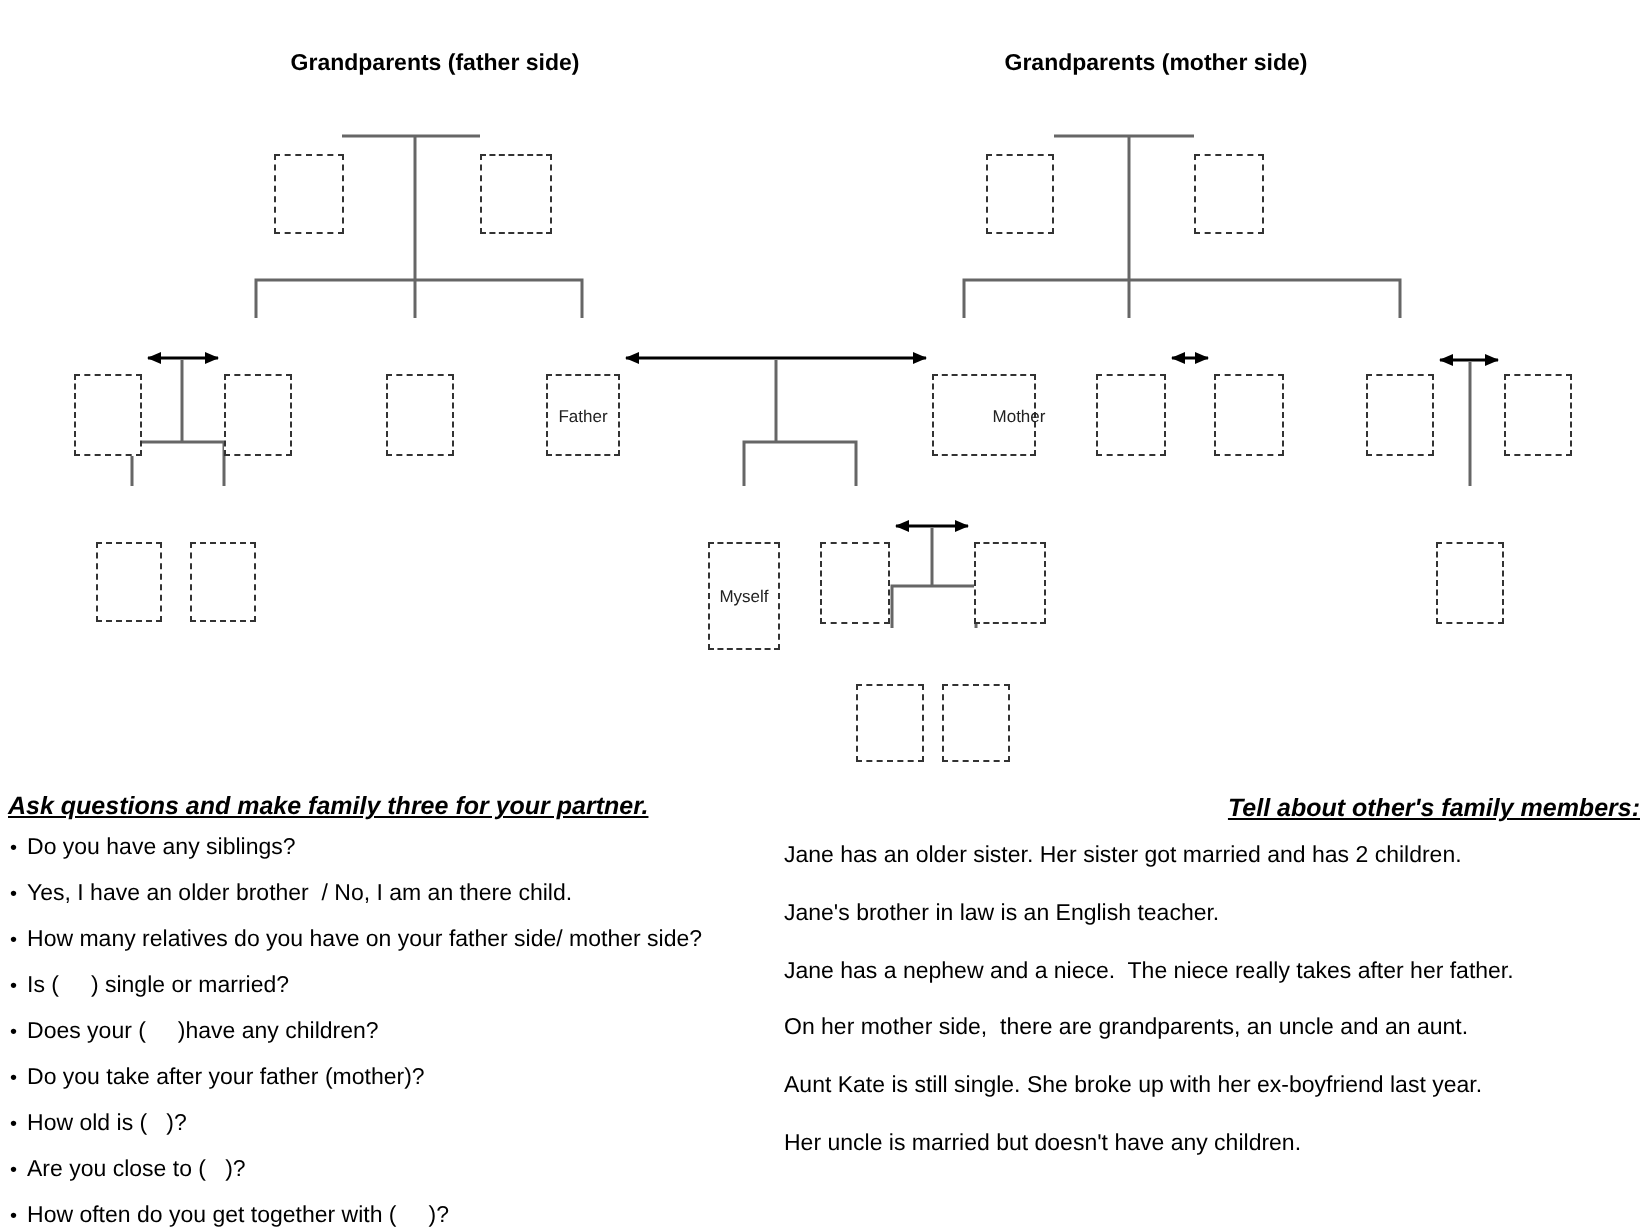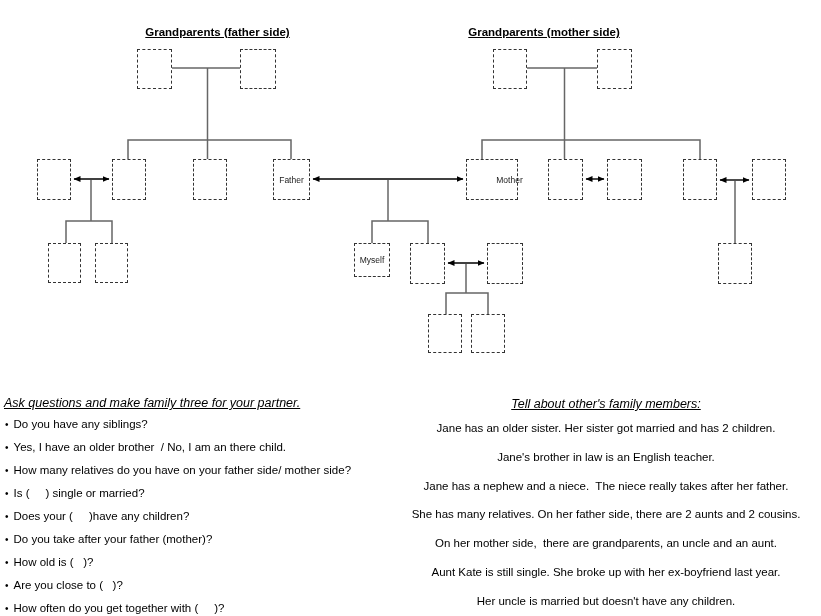--- a/index.html
+++ b/index.html
@@ -6,46 +6,46 @@
   body{
     width:821px;height:616px;background:#ffffff;overflow:hidden;position:relative;
     font-family:"Liberation Sans","DejaVu Sans",sans-serif;color:#000;
   }
   .page{position:absolute;inset:0;}
   .title{
     position:absolute;left:4px;top:2px;font-size:15px;font-weight:bold;
     letter-spacing:0px;
   }
   .tree-heading{
-    position:absolute;font-size:11.5px;font-weight:bold;text-decoration:underline;
+    position:absolute;font-size:11.5px;font-weight:bold;
     text-align:center;white-space:nowrap;
   }
   .tree-heading.father{left:140px;top:26px;width:155px;}
-  .tree-heading.mother{left:462px;top:26px;width:164px;}
+  .tree-heading.mother{left:496px;top:26px;width:164px;}
   svg.connectors{position:absolute;left:0;top:0;}
   .nbox{
     position:absolute;border:1px dashed #333;background:#fff;
     display:flex;align-items:center;justify-content:center;
-    font-size:8.5px;color:#222;box-sizing:border-box;
+    font-size:8.5px;color:#222;box-sizing:border-box;margin-top:28px;
   }
   .section{position:absolute;}
   .sec-heading{
-    font-style:italic;font-size:12.5px;text-decoration:underline;white-space:pre-wrap;
+    font-style:italic;font-size:12.5px;text-decoration:underline;white-space:pre-wrap;font-weight:bold;
   }
   .q-section{left:4px;top:396px;width:386px;}
   .t-section{left:392px;top:397px;width:428px;}
-  .t-section .sec-heading{text-align:center;}
+  .t-section .sec-heading{text-align:right;}
   .q-list{margin-top:8px;}
   .t-list{margin-top:11px;}
   .q-item{
     height:23px;font-size:11.5px;white-space:pre-wrap;display:flex;align-items:flex-start;
   }
   .q-item .dot{font-size:10px;margin:1px 5px 0 1px;}
   .t-item{
-    height:28.8px;font-size:11.5px;white-space:pre-wrap;text-align:center;
+    height:28.8px;font-size:11.5px;white-space:pre-wrap;
   }
 </style>
 </head>
 <body>
 
 <div class="page">
 
 
   <div>
     <div class="tree-heading father">Grandparents (father side)</div>
@@ -92,21 +92,21 @@
     <div class="nbox" style="left:193px;top:159px;width:34px;height:41px;"></div>
     <div class="nbox" style="left:273px;top:159px;width:37px;height:41px;">
         <span>Father</span>
       </div>
     <div class="nbox" style="left:48px;top:243px;width:33px;height:40px;"></div>
     <div class="nbox" style="left:95px;top:243px;width:33px;height:40px;"></div>
 
     <div class="nbox" style="left:466px;top:159px;width:52px;height:41px;padding-left:35px;">
         <span>Mother</span>
       </div>
-    <div class="nbox" style="left:354px;top:243px;width:36px;height:34px;">
+    <div class="nbox" style="left:354px;top:243px;width:36px;height:54px;">
         <span>Myself</span>
       </div>
     <div class="nbox" style="left:410px;top:243px;width:35px;height:41px;"></div>
     <div class="nbox" style="left:487px;top:243px;width:36px;height:41px;"></div>
     <div class="nbox" style="left:428px;top:314px;width:34px;height:39px;"></div>
     <div class="nbox" style="left:471px;top:314px;width:34px;height:39px;"></div>
 
     <div class="nbox" style="left:493px;top:49px;width:34px;height:40px;"></div>
     <div class="nbox" style="left:597px;top:49px;width:35px;height:40px;"></div>
     <div class="nbox" style="left:548px;top:159px;width:35px;height:41px;"></div>
@@ -130,20 +130,19 @@
         <div class="q-item"><span class="dot">•</span><span>How often do you get together with (     )?</span></div>
       </div>
   </div>
 
   <div class="section t-section">
     <div class="sec-heading">Tell about other's family members:</div>
     <div class="t-list">
         <div class="t-item">Jane has an older sister. Her sister got married and has 2 children.</div>
         <div class="t-item">Jane's brother in law is an English teacher.</div>
         <div class="t-item">Jane has a nephew and a niece.  The niece really takes after her father.</div>
-        <div class="t-item">She has many relatives. On her father side, there are 2 aunts and 2 cousins.</div>
         <div class="t-item">On her mother side,  there are grandparents, an uncle and an aunt.</div>
         <div class="t-item">Aunt Kate is still single. She broke up with her ex-boyfriend last year.</div>
         <div class="t-item">Her uncle is married but doesn't have any children.</div>
       </div>
   </div>
 
 </div>
 
 </body></html>

